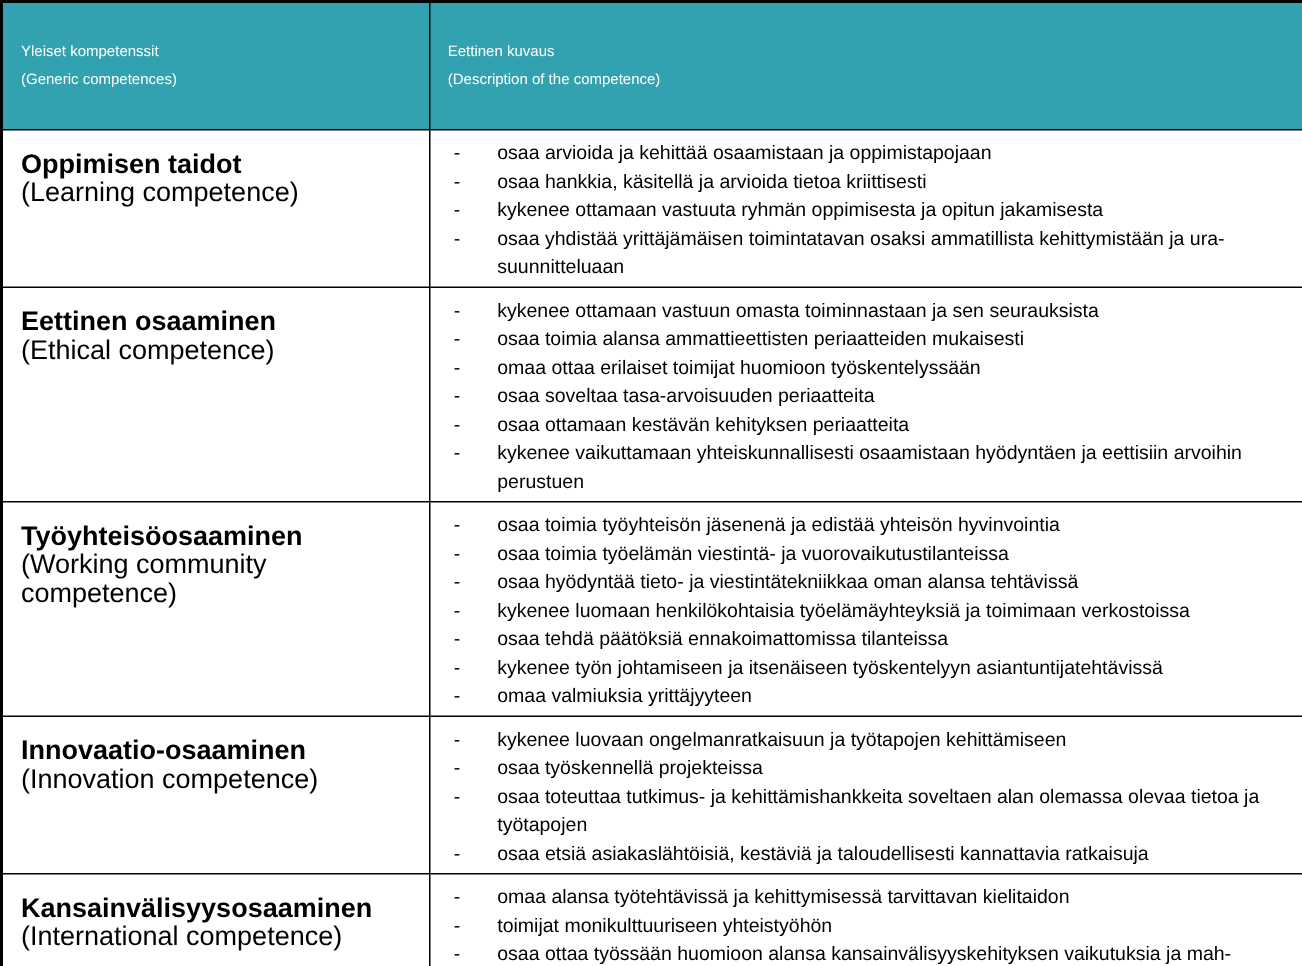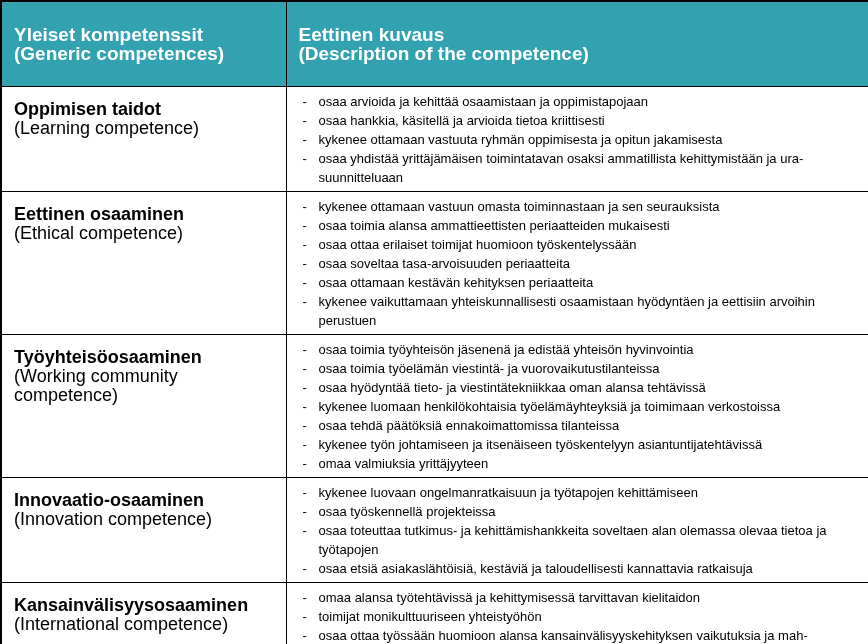--- a/index.html
+++ b/index.html
@@ -31,22 +31,22 @@
   col.c-desc { width: 583px; }
 
   
   tr.header-row { height: 85px; }
   th.head-cell {
     background: var(--header-bg, #33A2B0);
     color: #ffffff;
     text-align: left;
     vertical-align: middle;
     padding: 8px 12px;
-    font-size: 19px;
-    font-weight: bold;
+    font-size: 10px;
+    font-weight: normal;
     line-height: 19px;
   }
 
   
   tr.row-0 { height: 103px; }
   tr.row-1 { height: 133px; }
   tr.row-2 { height: 136px; }
   tr.row-3 { height: 103px; }
   tr.row-4 { height: 84px;  }
 
@@ -66,21 +66,21 @@
     font-size: 13px;
     line-height: 19px;
   }
   ul.bullets {
     list-style: none;
     margin: 0;
     padding: 0;
   }
   ul.bullets li {
     position: relative;
-    padding-left: 32px;
+    padding-left: 45px;
   }
   ul.bullets li::before {
     content: "-";
     position: absolute;
     left: 16px;
     top: 0;
   }
 </style>
 </head>
 <body>
@@ -120,21 +120,21 @@
       </tr>
       <tr class="row-1">
         <td class="name-cell">
           <div class="fi">Eettinen osaaminen</div>
           <div class="en">(Ethical competence)</div>
         </td>
         <td class="desc-cell">
           <ul class="bullets">
             <li>kykenee ottamaan vastuun omasta toiminnastaan ja sen seurauksista</li>
             <li>osaa toimia alansa ammattieettisten periaatteiden mukaisesti</li>
-            <li>osaa ottaa erilaiset toimijat huomioon työskentelyssään</li>
+            <li>omaa ottaa erilaiset toimijat huomioon työskentelyssään</li>
             <li>osaa soveltaa tasa-arvoisuuden periaatteita</li>
             <li>osaa ottamaan kestävän kehityksen periaatteita</li>
             <li>kykenee vaikuttamaan yhteiskunnallisesti osaamistaan hyödyntäen ja eettisiin arvoi­hin perustuen</li>
           </ul>
         </td>
       </tr>
       <tr class="row-2">
         <td class="name-cell">
           <div class="fi">Työyhteisöosaaminen</div>
           <div class="en">(Working community competence)</div>

